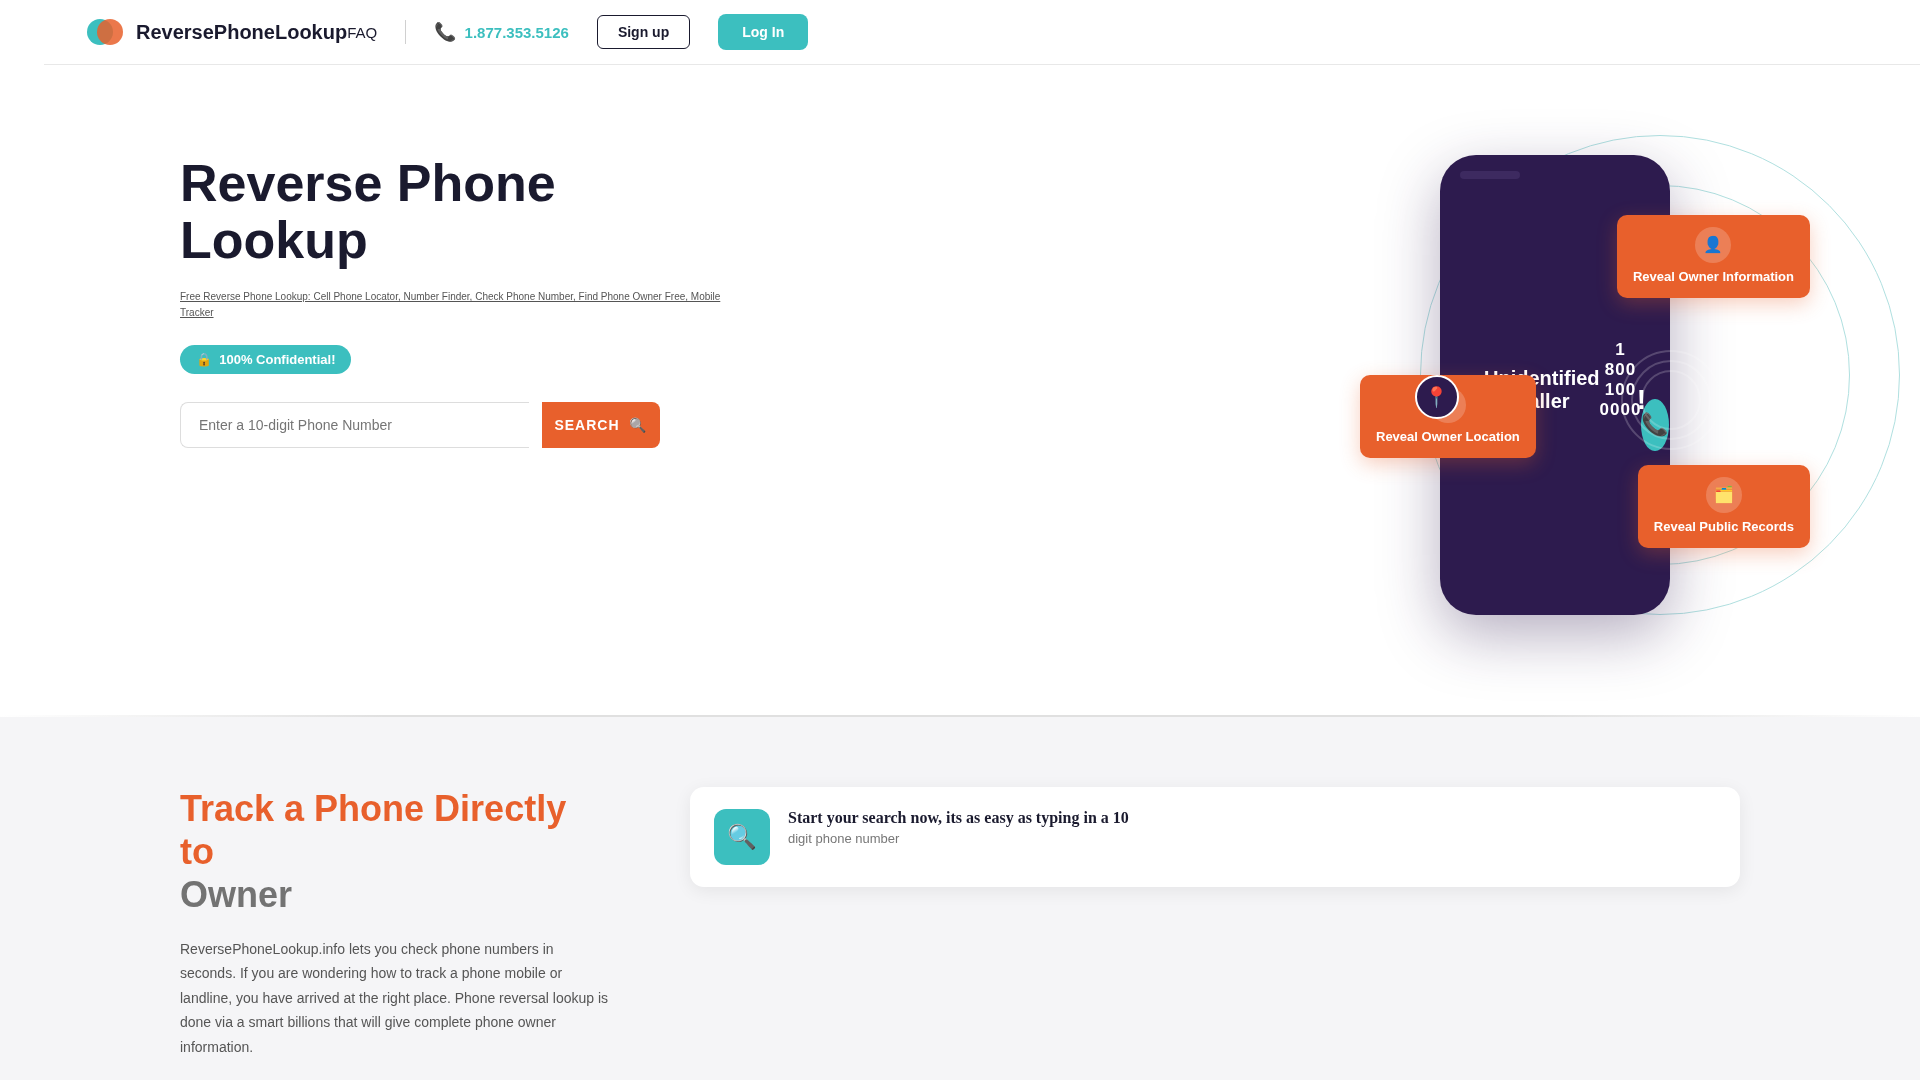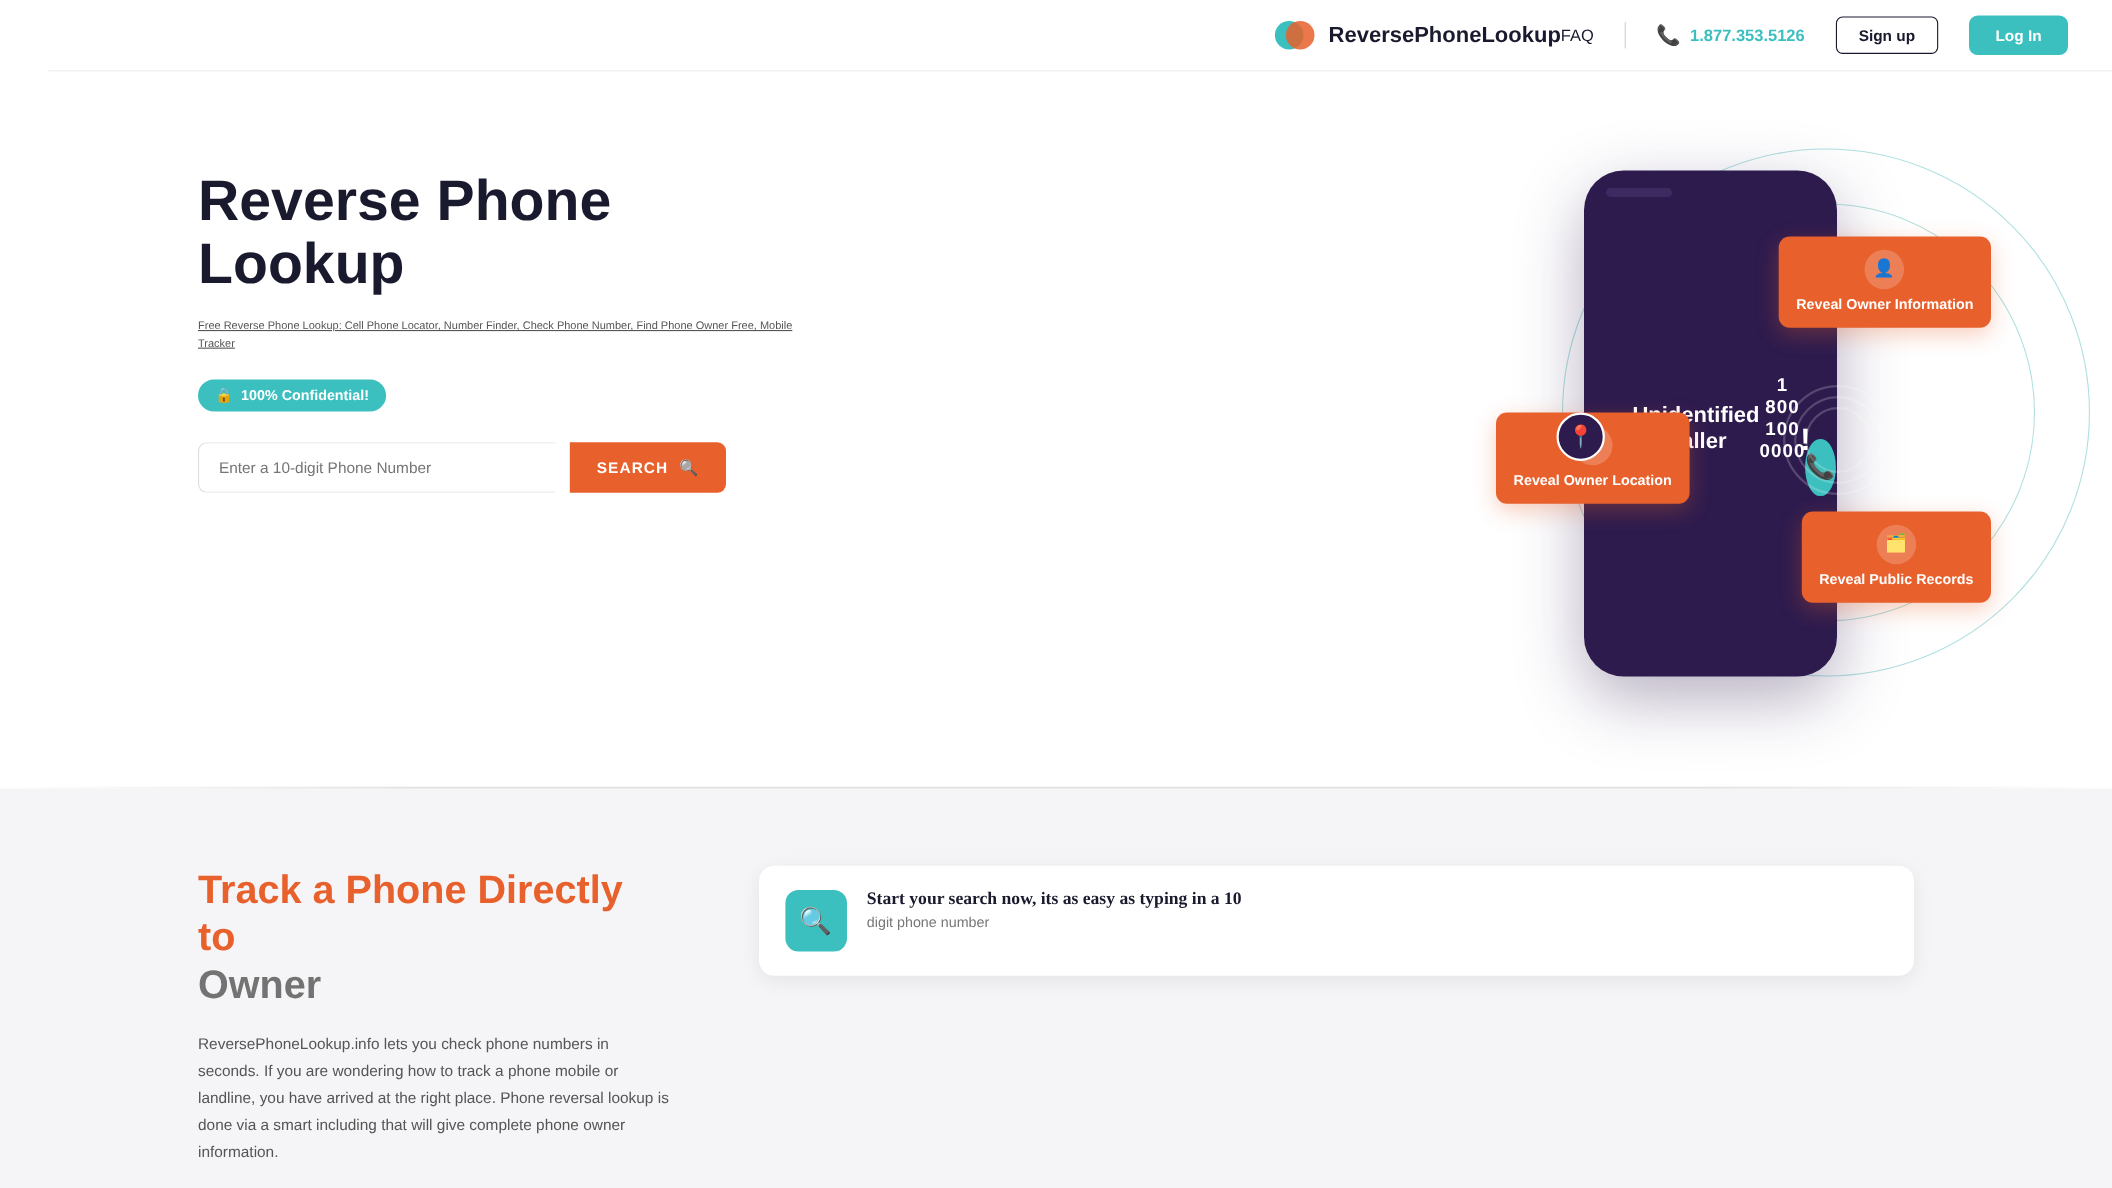--- a/index.html
+++ b/index.html
@@ -2,21 +2,21 @@
 <html><head>
   <meta charset="utf-8">
   <style>
     * { box-sizing: border-box; margin: 0; padding: 0; }
     body { font-family: 'Segoe UI', Arial, sans-serif; background: #fff; color: #1a1a2e; }
 
     
     header {
       display: flex;
       align-items: center;
-      justify-content: flex-end;
+      justify-content: flex-start;
       padding: 0 40px;
       height: 65px;
       border-bottom: 1px solid #e8e8e8;
       background: #fff;
       margin-left: 44px;
     }
     .logo-area {
       display: flex;
       align-items: center;
       gap: 10px;
@@ -136,21 +136,21 @@
       padding: 14px 18px;
       font-size: 14px;
       border-radius: 8px 0 0 8px;
       outline: none;
       color: #888;
     }
     .search-btn {
       background: #e8602c;
       color: #fff;
       border: none;
-      padding: 14px 24px;
+      padding: 14px 12px;
       font-size: 14px;
       font-weight: 700;
       cursor: pointer;
       display: flex;
       align-items: center;
       gap: 10px;
       border-radius: 0 8px 8px 0;
       letter-spacing: 1px;
     }
 
@@ -471,21 +471,21 @@
 
 <div class="section-divider"></div>
 
 <section class="lower-section">
   <div class="lower-left">
     <h2 class="lower-title">
       <span>Track a Phone Directly to</span>
       <br>
       <span style="color:#737373;">Owner</span>
     </h2>
-    <p class="lower-body">ReversePhoneLookup.info lets you check phone numbers in seconds. If you are wondering how to track a phone mobile or landline, you have arrived at the right place. Phone reversal lookup is done via a smart including that will give complete phone owner information.</p>
+    <p class="lower-body">ReversePhoneLookup.info lets you check phone numbers in seconds. If you are wondering how to track a phone mobile or landline, you have arrived at the right place. Phone reversal lookup is done via a smart billions that will give complete phone owner information.</p>
     <p class="lower-body">Our system will gather details of billions of numbers including mobile and</p>
   </div>
 
   <div class="lower-right">
     <div class="info-card">
       <div class="info-card-icon">🔍</div>
       <div class="info-card-text">
         <h3>Start your search now, its as easy as typing in a 10</h3>
         <p>digit phone number</p>
       </div>

